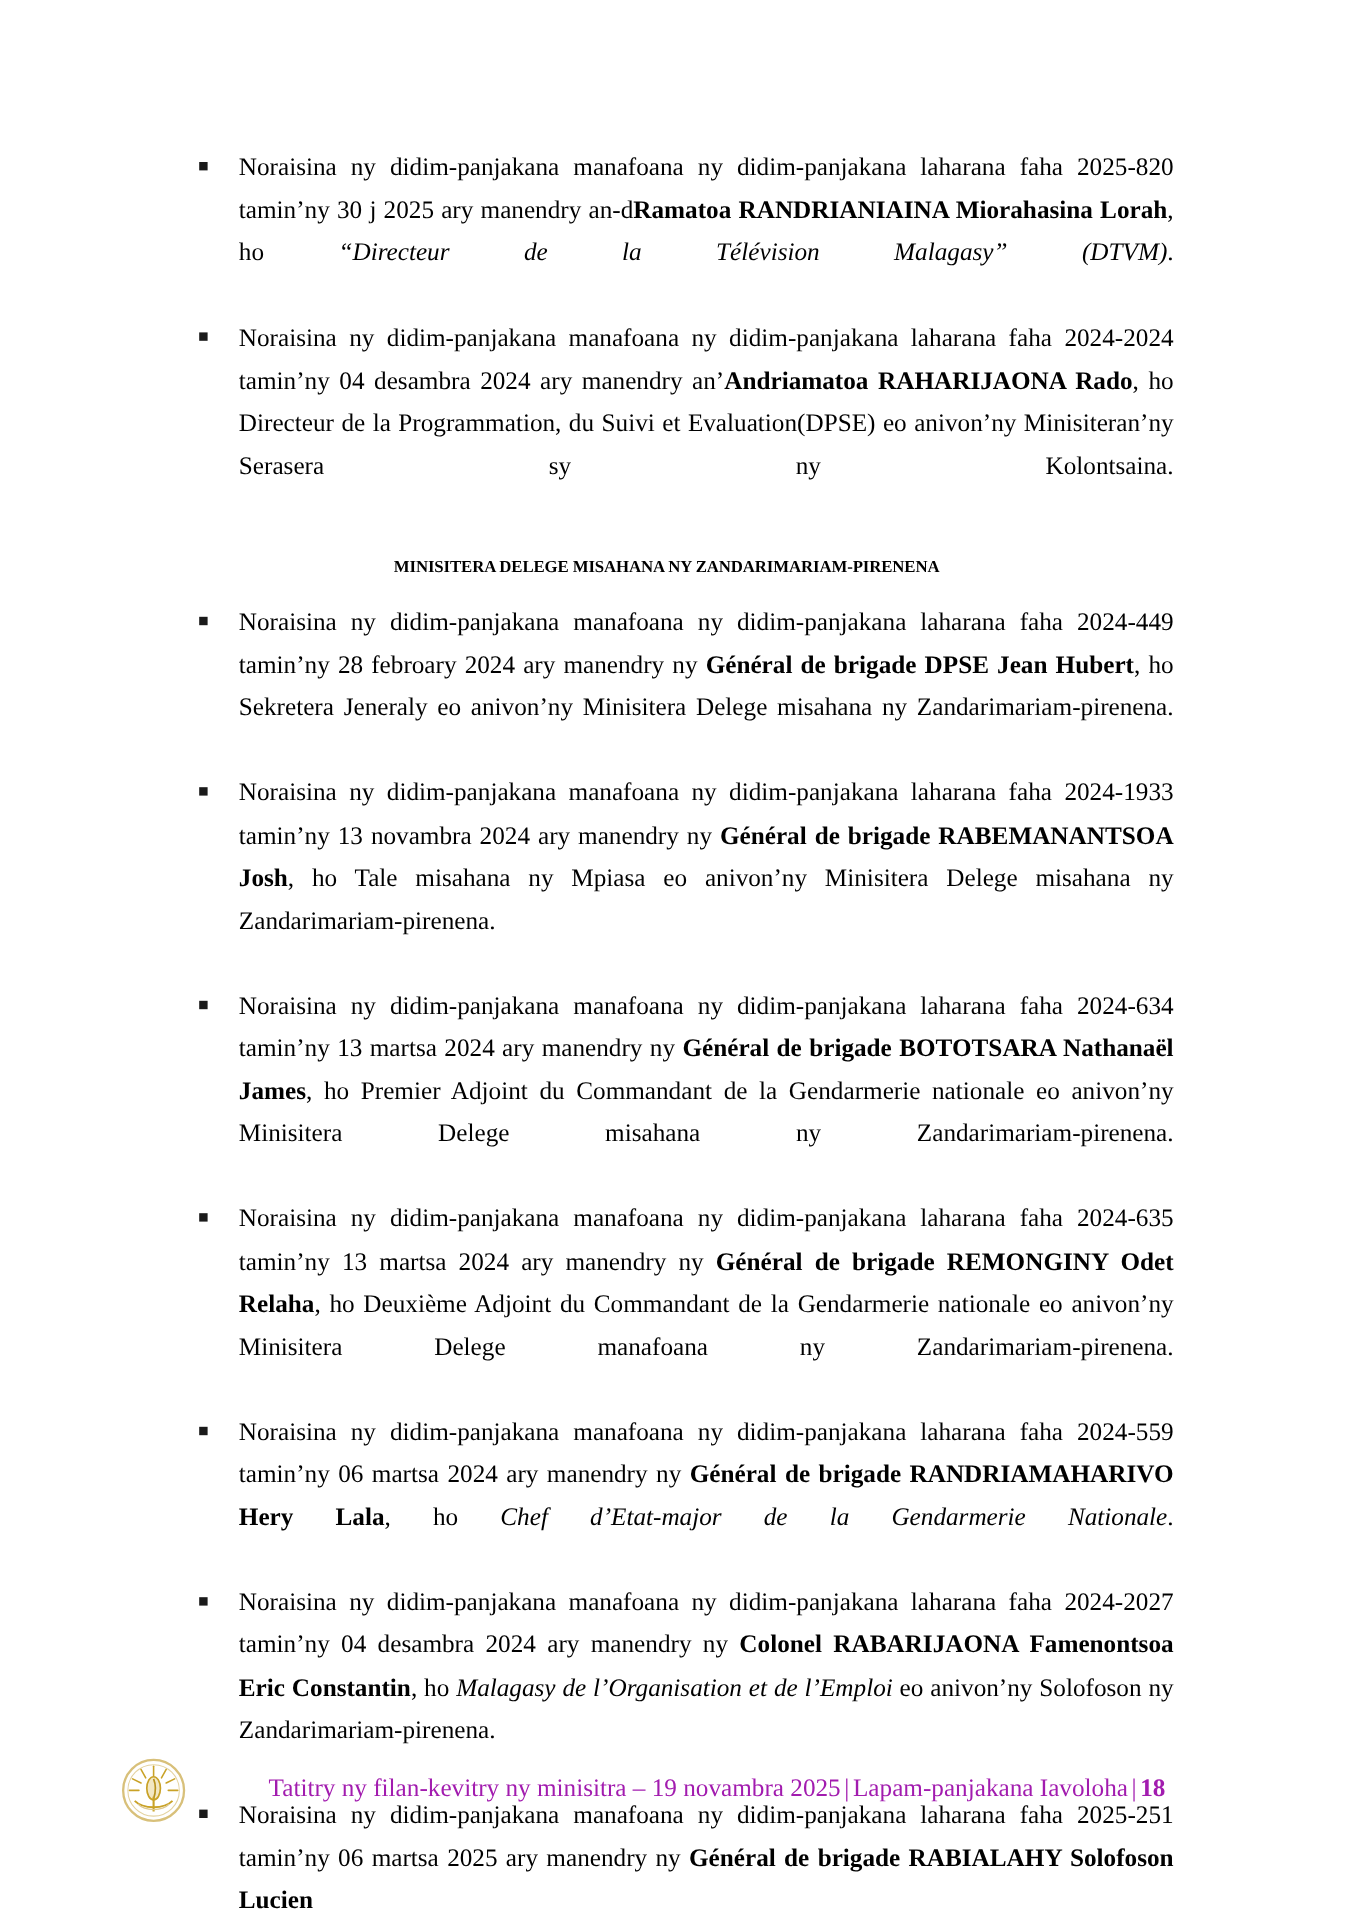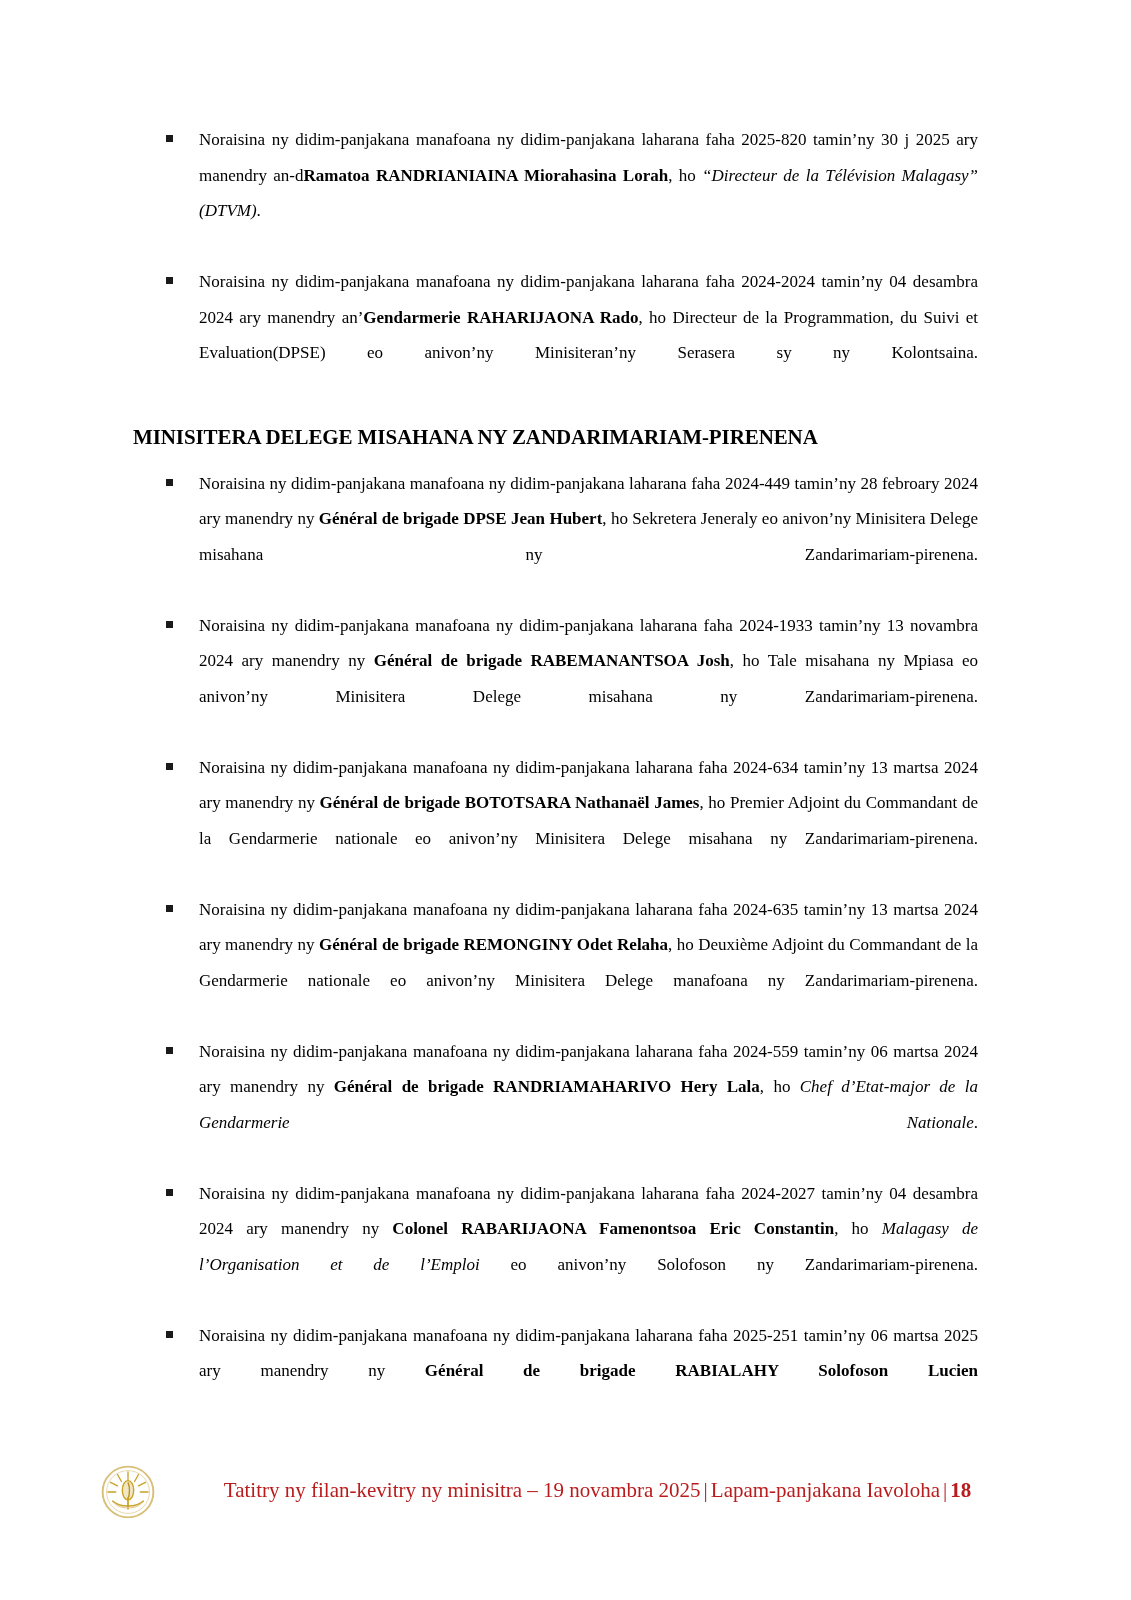--- a/index.html
+++ b/index.html
@@ -30,21 +30,21 @@
   
   .bullet-list {
     list-style: none;
     margin: 0;
     padding: 0;
   }
   .bullet-item {
     position: relative;
     padding-left: 66px;
     margin: 0 0 0 0;
-    font-size: 17px;
+    font-size: 21px;
     line-height: 35.5px;
     text-align: justify;
     text-justify: inter-word;
     -webkit-hyphens: none;
     hyphens: none;
   }
   .bullet-item + .bullet-item {
     margin-top: 0px;
   }
   .bullet-marker {
@@ -73,26 +73,26 @@
     content: "";
     display: inline-block;
     width: 100%;
   }
 
   b, .b { font-weight: bold; }
   i, .i { font-style: italic; }
 
   
   .section-heading {
-    font-size: 21px;
+    font-size: 14px;
     font-weight: bold;
     line-height: 35.5px;
     margin: 14px 0 10px 0;
     letter-spacing: -0.1px;
-    text-align: left;
+    text-align: center;
   }
 
   
   .footer {
     position: absolute;
     left: 0;
     right: 0;
     bottom: 78px;
     height: 60px;
   }
@@ -104,41 +104,41 @@
     height: 56px;
   }
   .footer-text {
     position: absolute;
     left: 0;
     right: 0;
     top: 14px;
     text-align: center;
     font-size: 21px;
     line-height: 28px;
-    color: #b91c1c;
+    color: #a21caf;
     padding-left: 64px;
   }
   .footer-text .sep { padding: 0 3px; }
   .footer-page-number { font-weight: bold; }
 </style>
 </head>
 <body>
 
 <div class="page">
 
   <div class="content">
     <div id="blocks-container">
         <div class="bullet-list">
           <div class="bullet-item">
             <span class="bullet-marker"><i></i></span>
             <p><span>Noraisina ny didim-panjakana manafoana ny didim-panjakana laharana faha 2025-820 tamin’ny 30 j 2025 ary manendry an-d</span><b>Ramatoa RANDRIANIAINA Miorahasina Lorah</b><span>, ho </span><i>“Directeur de la Télévision Malagasy” (DTVM)</i><span>.</span></p>
           </div>
           <div class="bullet-item">
             <span class="bullet-marker"><i></i></span>
-            <p><span>Noraisina ny didim-panjakana manafoana ny didim-panjakana laharana faha 2024-2024 tamin’ny 04 desambra 2024 ary manendry an’</span><b>Gendarmerie RAHARIJAONA Rado</b><span>, ho Directeur de la Programmation, du Suivi et Evaluation(DPSE) eo anivon’ny Minisiteran’ny Serasera sy ny Kolontsaina.</span></p>
+            <p><span>Noraisina ny didim-panjakana manafoana ny didim-panjakana laharana faha 2024-2024 tamin’ny 04 desambra 2024 ary manendry an’</span><b>Andriamatoa RAHARIJAONA Rado</b><span>, ho Directeur de la Programmation, du Suivi et Evaluation(DPSE) eo anivon’ny Minisiteran’ny Serasera sy ny Kolontsaina.</span></p>
           </div>
         </div>
         <div class="section-heading">MINISITERA DELEGE MISAHANA NY ZANDARIMARIAM-PIRENENA</div>
         <div class="bullet-list">
           <div class="bullet-item">
             <span class="bullet-marker"><i></i></span>
             <p><span>Noraisina ny didim-panjakana manafoana ny didim-panjakana laharana faha 2024-449 tamin’ny 28 febroary 2024 ary manendry ny </span><b>Général de brigade DPSE Jean Hubert</b><span>, ho Sekretera Jeneraly eo anivon’ny Minisitera Delege misahana ny Zandarimariam-pirenena.</span></p>
           </div>
           <div class="bullet-item">
             <span class="bullet-marker"><i></i></span>

